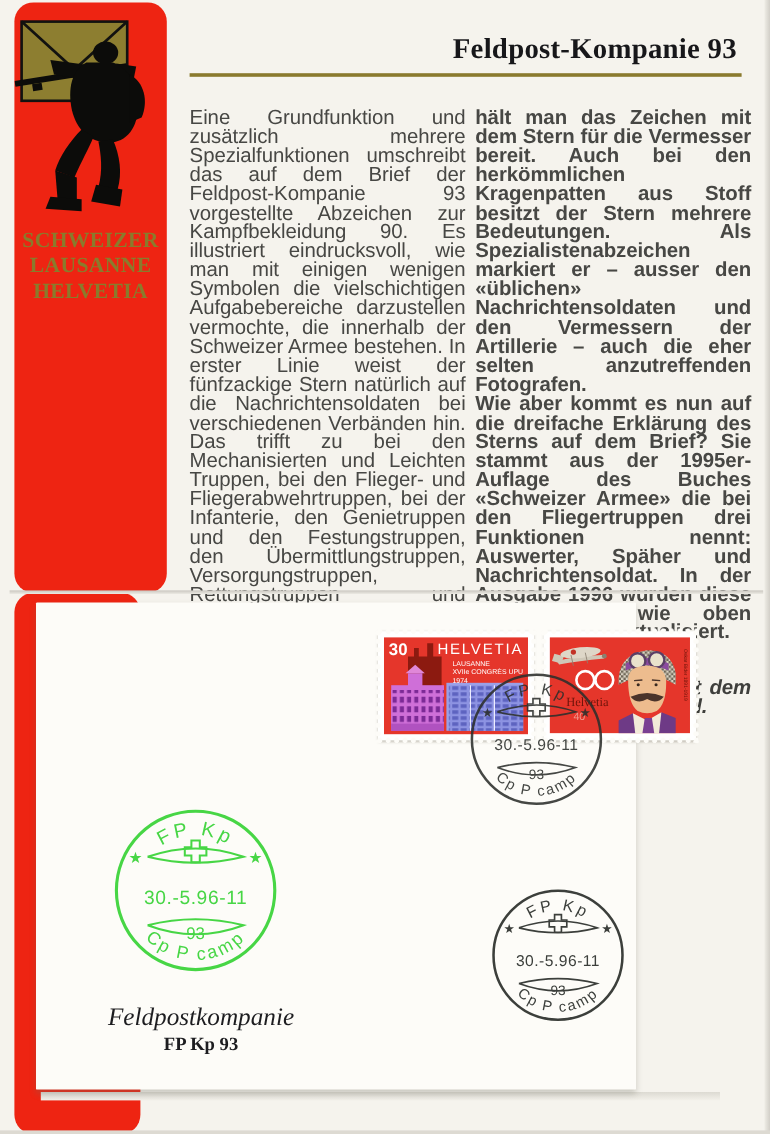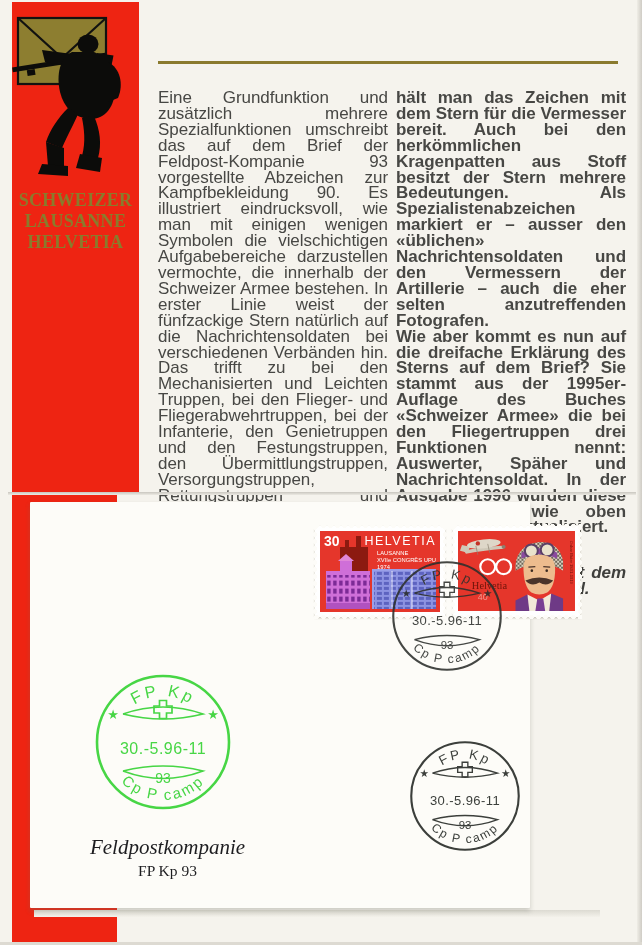--- a/index.html
+++ b/index.html
@@ -3,21 +3,21 @@
 <meta charset="utf-8">
 <style>
   html,body{margin:0;padding:0;}
   body{
     width:642px;height:945px;position:relative;overflow:hidden;
     background:#f5f3ed;
     font-family:"Liberation Sans",sans-serif;
   }
   .page{position:absolute;inset:0;}
   
-  .red-band{position:absolute;background:#ee2412;}
+  .red-band{position:absolute;background:#ee2412;border-radius:16px;}
   .red-band.upper{left:12px;top:2px;width:127px;height:492px;}
   .red-band.lower{left:12px;top:494px;width:105px;height:451px;z-index:0;}
   .banner-art{position:absolute;left:0;top:0;}
   .banner-text{position:absolute;left:0;top:188px;width:127px;text-align:center;
     font-family:"Liberation Serif",serif;font-weight:bold;font-size:18px;
     line-height:21px;color:#8a7b2c;letter-spacing:.3px;}
   
   .title{position:absolute;top:28px;right:28px;
     font-family:"Liberation Serif",serif;font-weight:bold;font-size:24px;
     color:#17171a;letter-spacing:.2px;}
@@ -65,21 +65,21 @@
   .pm text{font-family:"Liberation Sans",sans-serif;fill:currentColor;}
   .pm .ln{fill:none;stroke:currentColor;}
   .pm-green{color:#3ed43c;left:63px;top:170px;opacity:.95;}
   .pm-black{color:#2c2f2c;}
   .pm1{left:360px;top:57px;opacity:.88;}
   .pm2{left:378px;top:237px;opacity:.92;}
   
   .cachet{position:absolute;left:40px;top:333px;width:195px;text-align:center;
     font-family:"Liberation Serif",serif;color:#1d1d20;}
   .cachet1{font-style:italic;font-size:21px;}
-  .cachet2{font-weight:normal;font-size:15.5px;margin-top:2px;}
+  .cachet2{font-weight:bold;font-size:15.5px;margin-top:2px;}
   .hidden-defs{position:absolute;width:0;height:0;overflow:hidden;}
 </style>
 </head>
 <body>
 
 <svg class="hidden-defs" aria-hidden="true">
   <defs>
     <path id="arcTop" d="M 20,74 A 50,50 0 0 1 120,74"></path>
     <path id="arcBottom" d="M 12,70 A 58,58 0 0 0 128,70"></path>
   </defs>
@@ -112,20 +112,21 @@
       </g>
     </svg>
     <div class="banner-text">
       <div>SCHWEIZER</div>
       <div>LAUSANNE</div>
       <div>HELVETIA</div>
     </div>
   </div>
   <div class="red-band lower"></div>
 
+  <div class="title">Feldpost-Kompanie 93</div>
   <div class="rule"></div>
 
   <div class="col col-left">
     <p>Eine Grundfunktion und zusätzlich mehrere Spezialfunktionen umschreibt das auf dem Brief der Feldpost-Kompanie 93 vorgestellte Abzeichen zur Kampfbekleidung 90. Es illustriert eindrucksvoll, wie man mit einigen wenigen Symbolen die vielschichtigen Aufgabebereiche darzustellen vermochte, die innerhalb der Schweizer Armee bestehen. In erster Linie weist der fünfzackige Stern natürlich auf die Nachrichtensoldaten bei verschiedenen Verbänden hin. Das trifft zu bei den Mechanisierten und Leichten Truppen, bei den Flieger- und Fliegerabwehrtruppen, bei der Infanterie, den Genietruppen und den Festungstruppen, den Übermittlungstruppen, Versorgungstruppen, Rettungstruppen und Transporttruppen sowie bei den Dienstzweigen Territorialdienst und Militärpolizei. Sie alle sind auf einen gewissen Bestand an Nachrichtensoldaten angewiesen. Bei der Artillerie dagegen</p>
   </div>
   <div class="col col-right">
     <p>hält man das Zeichen mit dem Stern für die Vermesser bereit. Auch bei den herkömmlichen Kragenpatten aus Stoff besitzt der Stern mehrere Bedeutungen. Als Spezialistenabzeichen markiert er – ausser den «üblichen» Nachrichtensoldaten und den Vermessern der Artillerie – auch die eher selten anzutreffenden Fotografen.</p>
     <p>Wie aber kommt es nun auf die dreifache Erklärung des Sterns auf dem Brief? Sie stammt aus der 1995er-Auflage des Buches «Schweizer Armee» die bei den Fliegertruppen drei Funktionen nennt: Auswerter, Späher und Nachrichtensoldat. In der Ausgabe 1996 wurden diese Angaben – wie oben beschrieben – aktualisiert.</p>
     <p class="caption">Brief der FP Kp 39 mit dem neuen Feldpoststempel.</p>
   </div>

